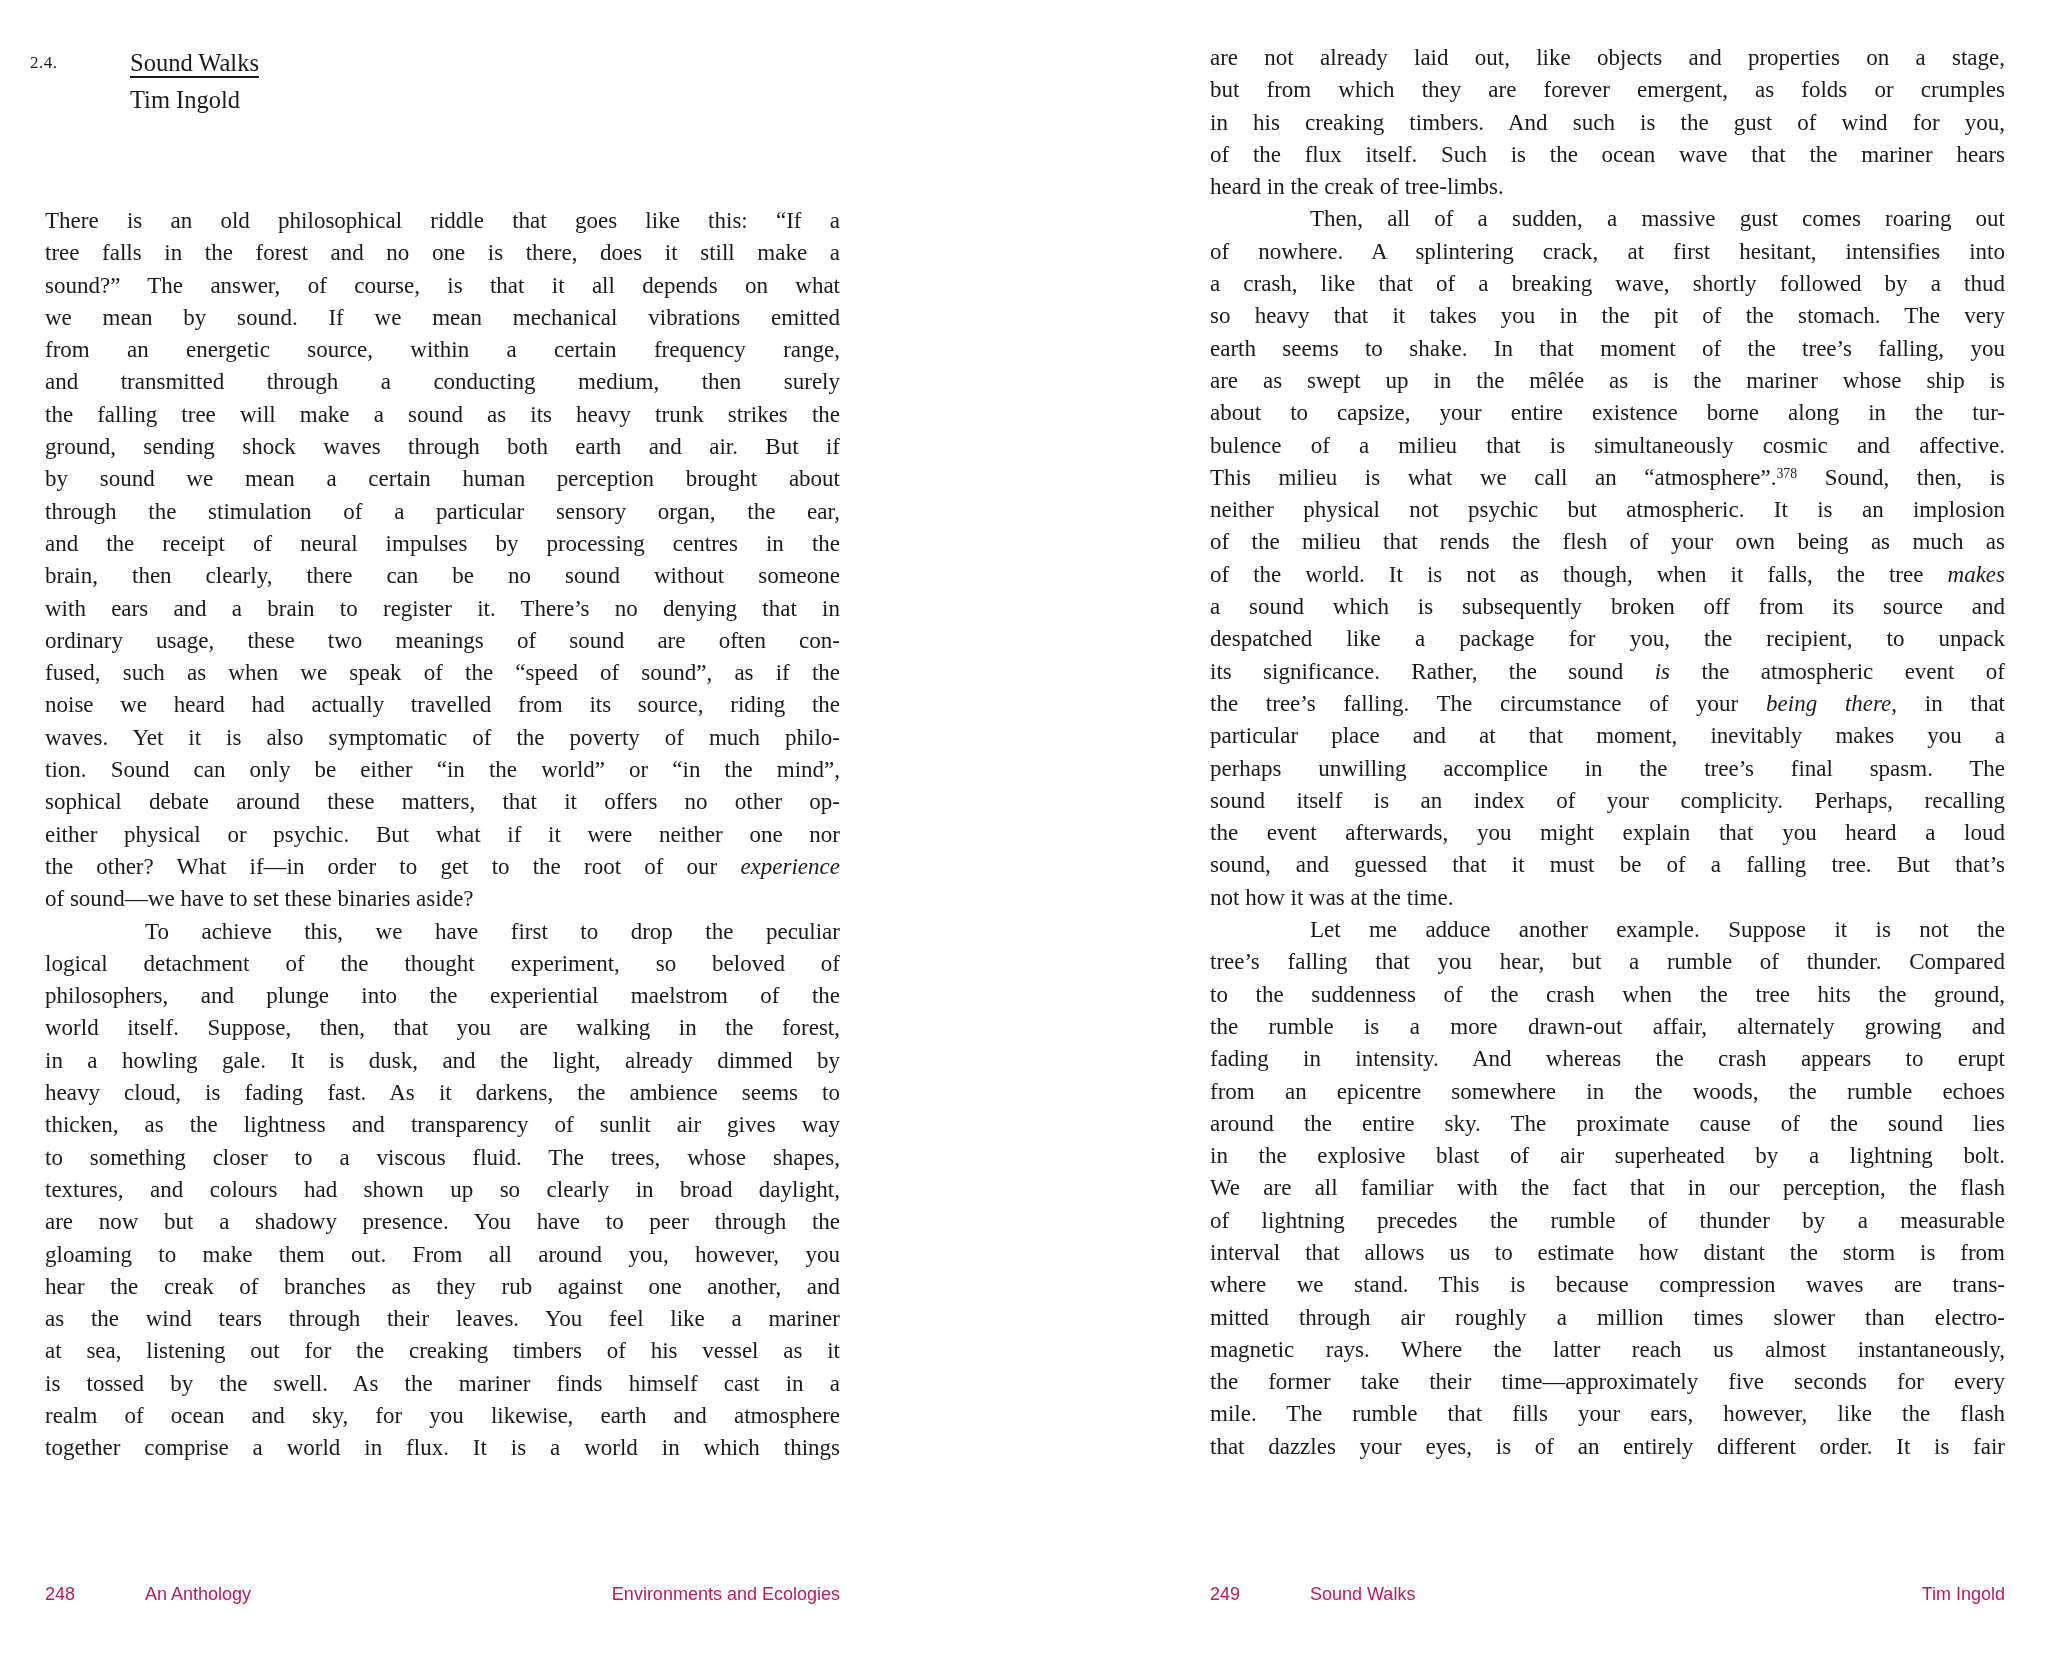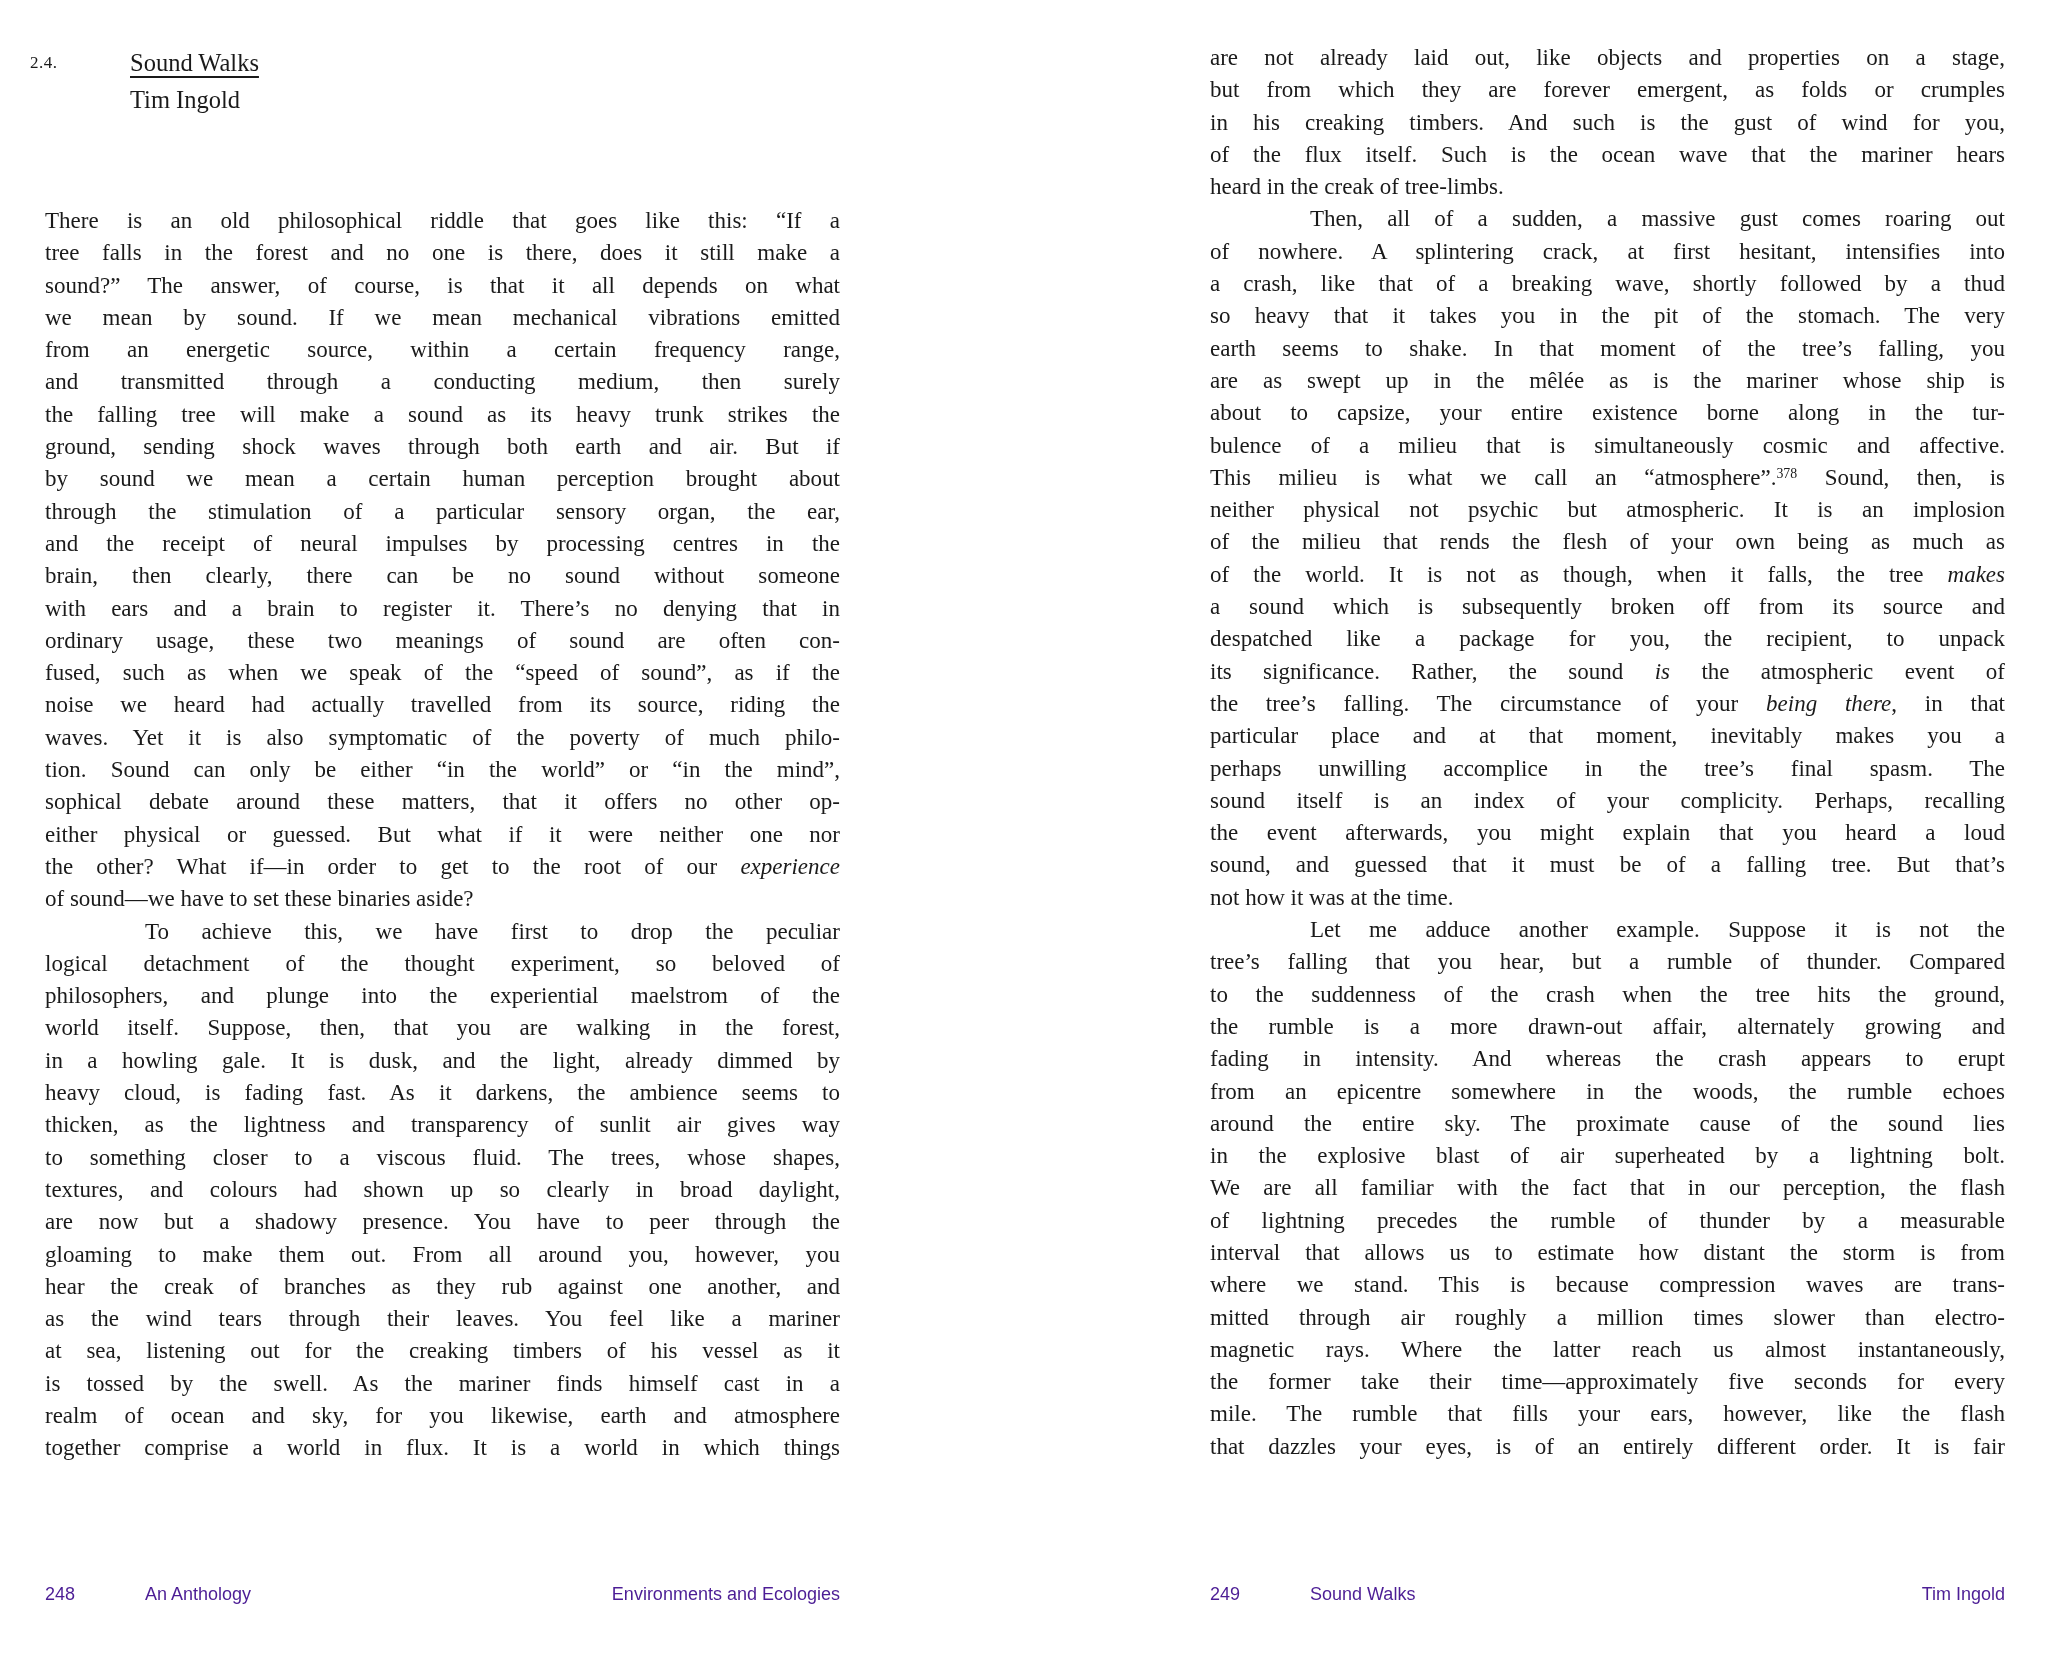--- a/index.html
+++ b/index.html
@@ -42,21 +42,21 @@
     font-size:60%;
     line-height:0;
     vertical-align:baseline;
     position:relative; top:-0.5em;
   }
 
   
   .footer {
     position:absolute; top:1584px; width:795px;
     font-family:"Liberation Sans", sans-serif;
-    font-size:18px; color:#4c1d95;
+    font-size:18px; color:#be185d;
     display:flex; align-items:baseline;
   }
   .footer.left  { left:45px; }
   .footer.right { left:1210px; }
   .footer .page-num { width:100px; flex:0 0 100px; }
   .footer .mid { flex:1 1 auto; }
   .footer .end { text-align:center; }
 </style>
 </head>
 <body>
@@ -83,21 +83,21 @@
       <div class="line">through the stimulation of a particular sensory organ, the ear,</div>
       <div class="line">and the receipt of neural impulses by processing centres in the</div>
       <div class="line">brain, then clearly, there can be no sound without someone</div>
       <div class="line">with ears and a brain to register it. There’s no denying that in</div>
       <div class="line">ordinary usage, these two meanings of sound are often con-</div>
       <div class="line">fused, such as when we speak of the “speed of sound”, as if the</div>
       <div class="line">noise we heard had actually travelled from its source, riding the</div>
       <div class="line">waves. Yet it is also symptomatic of the poverty of much philo-</div>
       <div class="line">tion. Sound can only be either “in the world” or “in the mind”,</div>
       <div class="line">sophical debate around these matters, that it offers no other op-</div>
-      <div class="line">either physical or guessed. But what if it were neither one nor</div>
+      <div class="line">either physical or psychic. But what if it were neither one nor</div>
       <div class="line">the other? What if—in order to get to the root of our <em>experience</em></div>
       <div class="line para-end">of sound—we have to set these binaries aside?</div>
     </div>
     <div class="paragraph">
       <div class="line indent-first">To achieve this, we have first to drop the peculiar</div>
       <div class="line">logical detachment of the thought experiment, so beloved of</div>
       <div class="line">philosophers, and plunge into the experiential maelstrom of the</div>
       <div class="line">world itself. Suppose, then, that you are walking in the forest,</div>
       <div class="line">in a howling gale. It is dusk, and the light, already dimmed by</div>
       <div class="line">heavy cloud, is fading fast. As it darkens, the ambience seems to</div>

